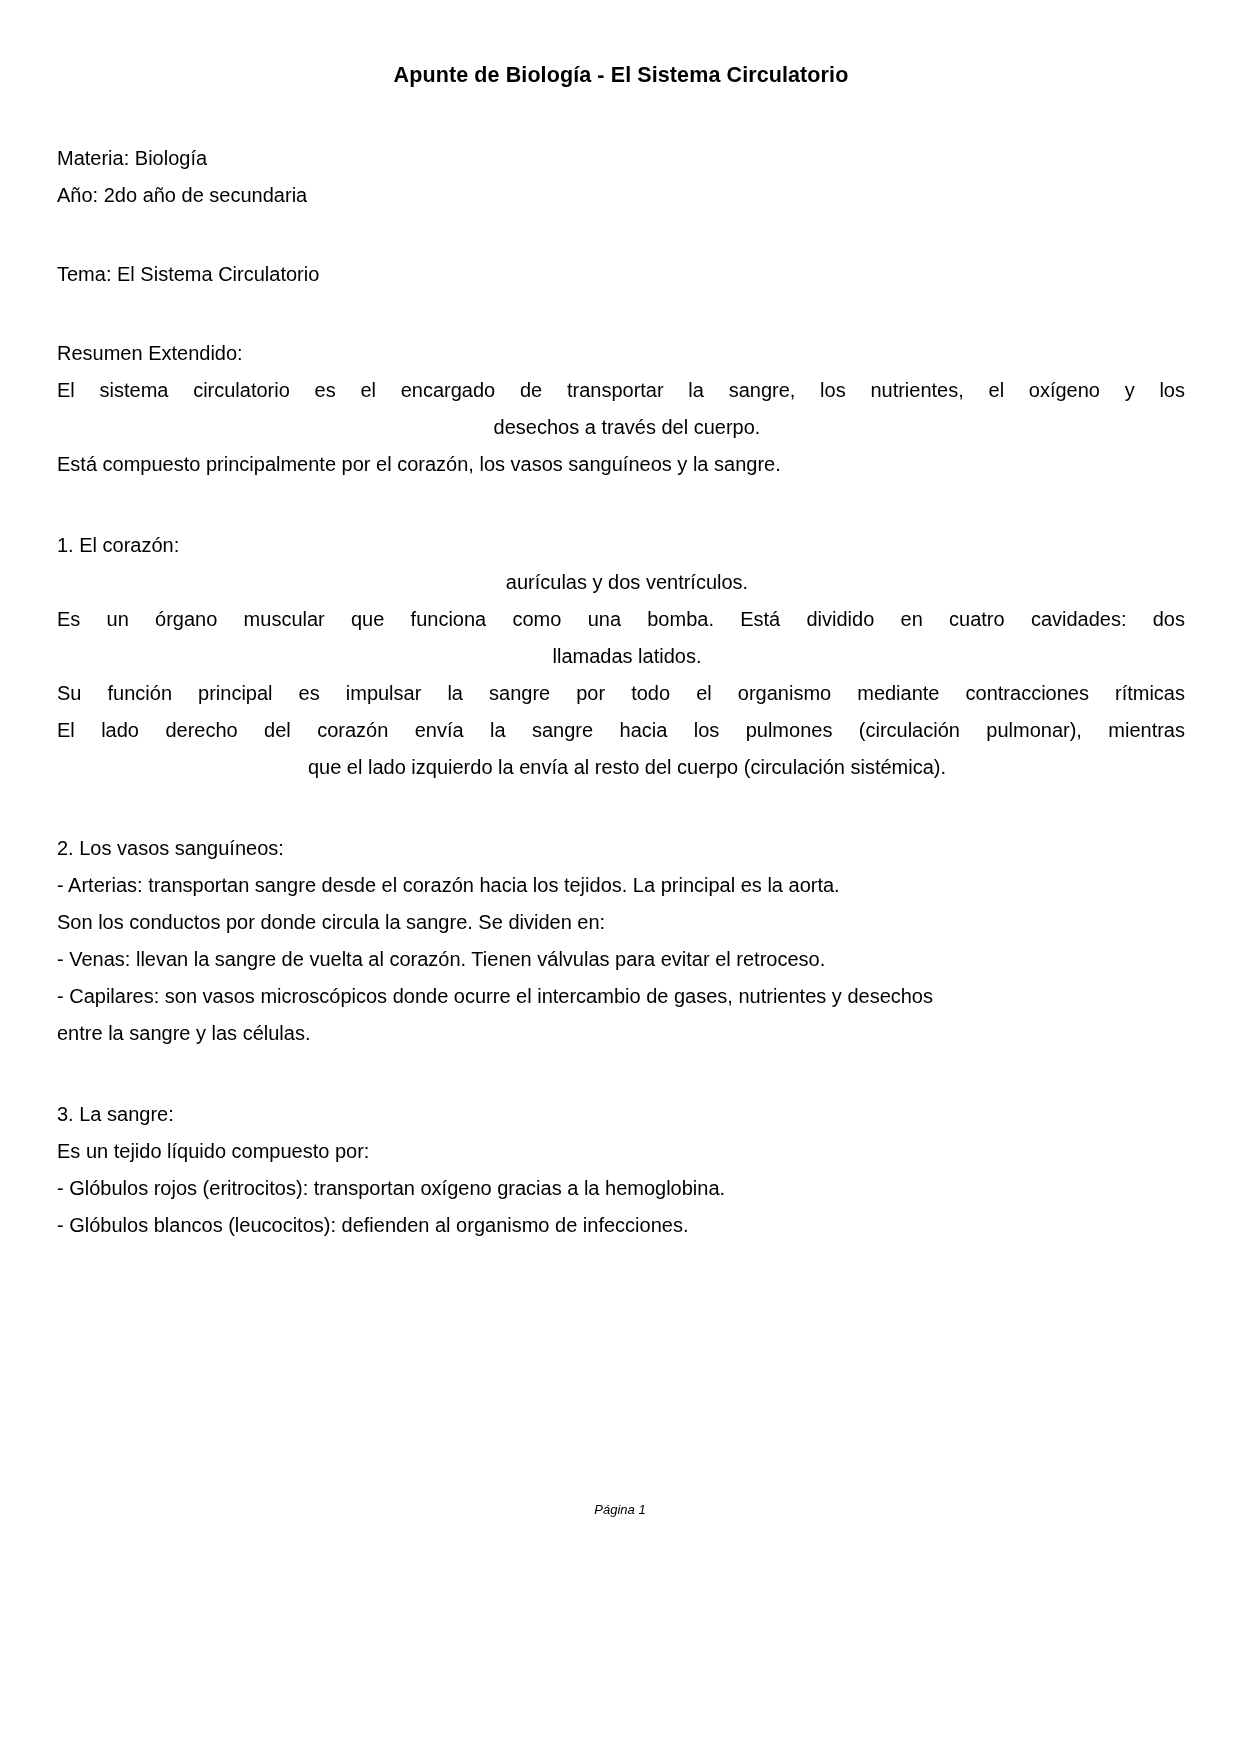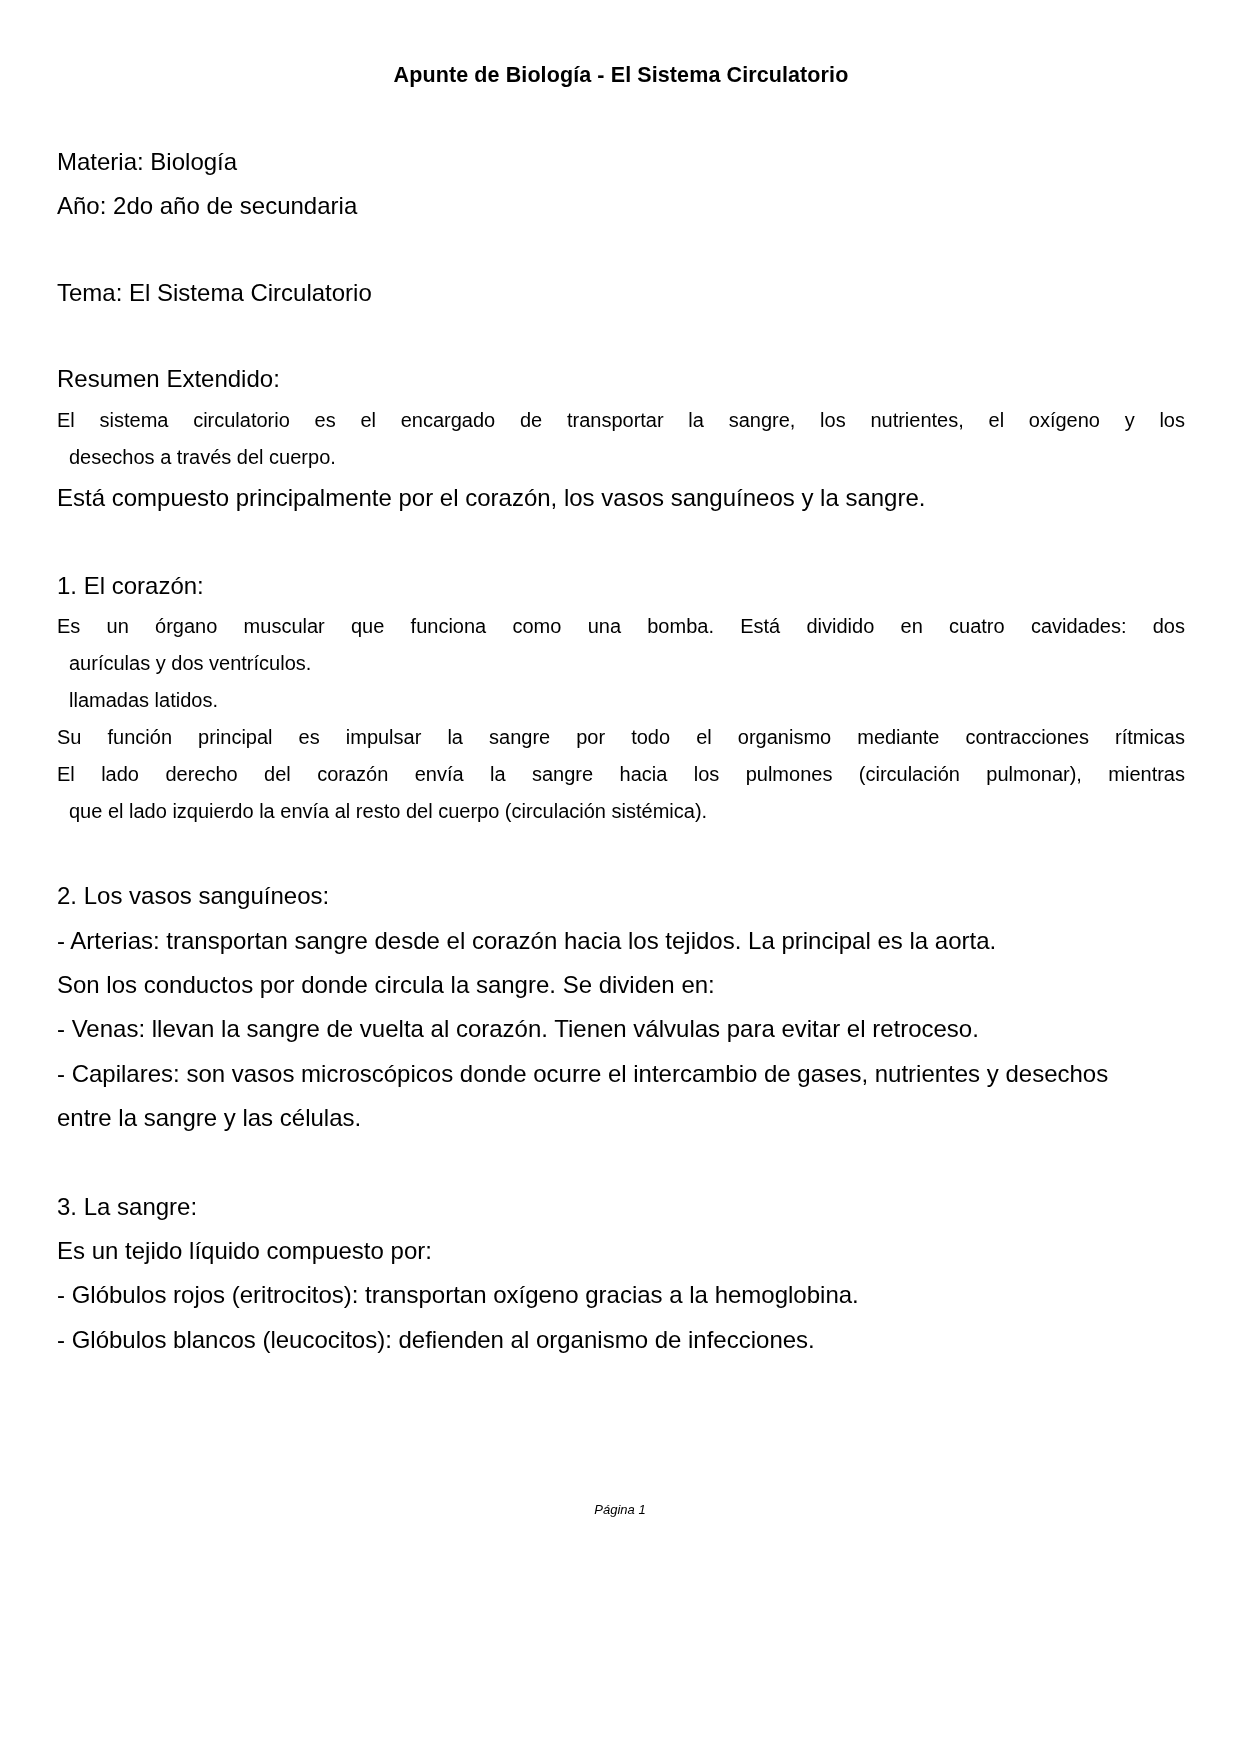--- a/index.html
+++ b/index.html
@@ -33,41 +33,41 @@
     letter-spacing: 0.1px;
     margin: 0;
     padding-top: 62px;
     line-height: 1.3;
   }
   .spacer-after-title { height: 50px; }
   .gap-md { height: 42px; }
   .gap-lg { height: 44px; }
 
   .line {
-    font-size: 24px;
+    font-size: 20px;
     line-height: 1.85;
     text-align: left;
     white-space: pre-wrap;
   }
   .para-justify {
     font-size: 20px;
     line-height: 1.85;
     text-align: justify;
     text-justify: inter-word;
   }
   .para-justify > .jline {
     display: block;
   }
   
   .jline.stretch {
     text-align: justify;
     text-align-last: justify;
   }
   .jline.last {
-    text-align: left;
+    text-align: center;
     margin-left: 12px;
   }
   .footer {
     position: absolute;
     left: 0;
     right: 0;
     top: 1502px;
     text-align: center;
     font-size: 13px;
     font-weight: normal;
@@ -103,22 +103,22 @@
       <span class="jline last">desechos a través del cuerpo.</span>
     </div>
 
     <div class="line">Está compuesto principalmente por el corazón, los vasos sanguíneos y la sangre.</div>
 
     <div class="gap-lg"></div>
 
     <div class="line">1. El corazón:</div>
 
     <div class="para-justify">
+      <span class="jline last">aurículas y dos ventrículos.</span>
       <span class="jline stretch">Es un órgano muscular que funciona como una bomba. Está dividido en cuatro cavidades: dos</span>
-      <span class="jline last">aurículas y dos ventrículos.</span>
     </div>
 
     <div class="para-justify">
       <span class="jline last">llamadas latidos.</span>
       <span class="jline stretch">Su función principal es impulsar la sangre por todo el organismo mediante contracciones rítmicas</span>
     </div>
 
     <div class="para-justify">
       <span class="jline stretch">El lado derecho del corazón envía la sangre hacia los pulmones (circulación pulmonar), mientras</span>
       <span class="jline last">que el lado izquierdo la envía al resto del cuerpo (circulación sistémica).</span>

